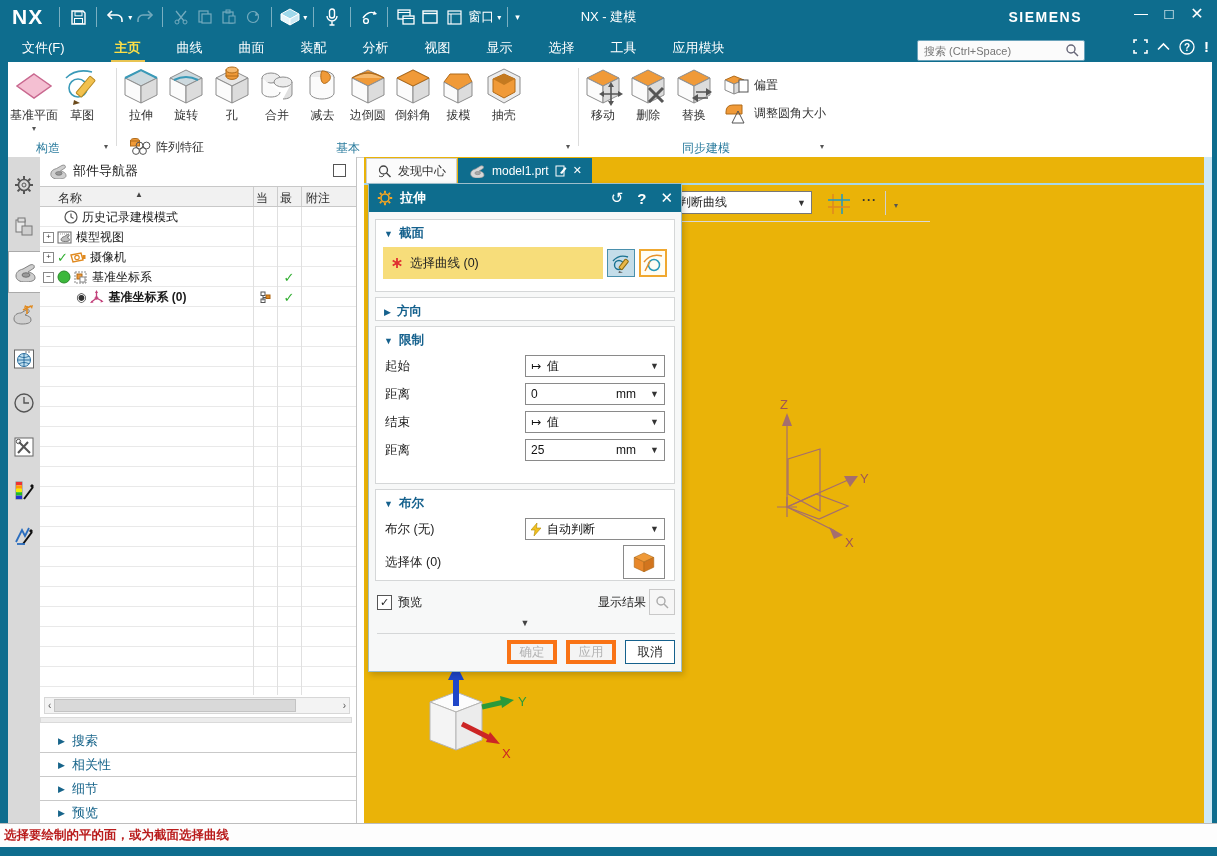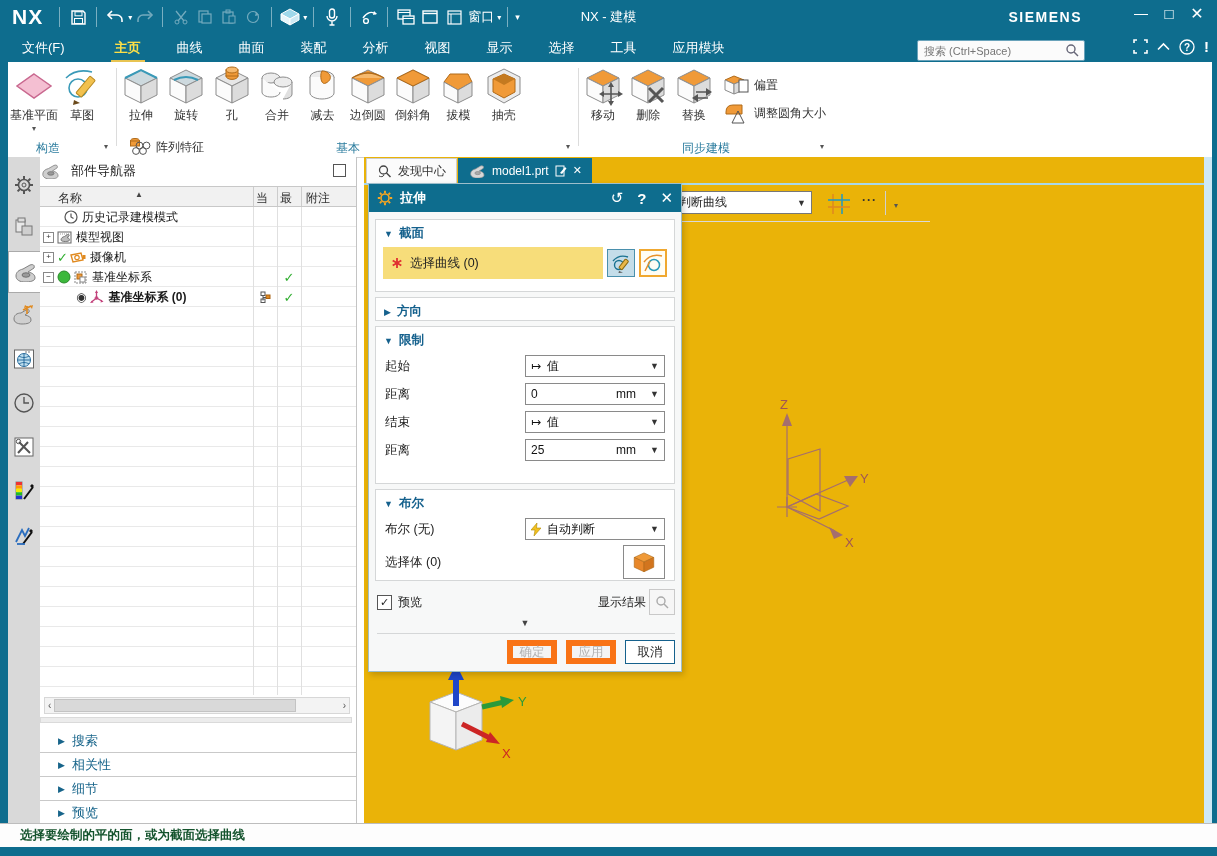--- a/index.html
+++ b/index.html
@@ -45,21 +45,21 @@
   .frameL{left:0;top:62px;width:8px;height:761px;background:#0e6d8e;}
   .frameR{left:1212px;top:62px;width:5px;height:761px;background:#0e6d8e;}
   .frameB{left:0;top:847px;width:1217px;height:9px;background:#0e6d8e;}
   .vpR{left:1204px;top:157px;width:8px;height:666px;background:#cfe9f5;}
   
   .resbar{left:8px;top:157px;width:32px;height:666px;background:#d9d9d9;border-right:1px solid #c0c0c0;}
   .ritem{position:absolute;left:0;width:31px;height:40px;display:flex;align-items:center;justify-content:center;}
   .ritem.active{background:#fff;border:1px solid #aaa;border-right:0;width:32px;}
   
   .nav{left:40px;top:157px;width:316px;height:666px;background:#fff;border-right:1px solid #c4c4c4;}
-  .navhdr{position:absolute;left:0;top:0;width:100%;height:27px;display:flex;align-items:center;gap:11px;padding-left:0;box-sizing:border-box;font-size:13px;color:#222;}
+  .navhdr{position:absolute;left:0;top:0;width:100%;height:27px;display:flex;align-items:center;gap:5px;padding-left:8px;box-sizing:border-box;font-size:13px;color:#222;}
   .floatbox{position:absolute;right:10px;top:7px;width:11px;height:11px;border:1.5px solid #555;}
   .colhdr{position:absolute;left:0;top:29px;width:100%;height:21px;background:#f1f1f1;border-top:1px solid #c8c8c8;border-bottom:1px solid #c8c8c8;box-sizing:border-box;font-size:12px;color:#333;}
   .colv{position:absolute;top:0;width:1px;height:100%;background:#cccccc;}
   .treewrap{position:absolute;left:0;top:50px;width:100%;height:488px;
     background:repeating-linear-gradient(#fff 0 19px,#e9e9e9 19px 20px);}
   .tvline{position:absolute;top:0;width:1px;height:100%;background:#e0e0e0;}
   .trow{position:absolute;left:0;width:100%;height:20px;display:flex;align-items:center;font-size:12px;color:#1a1a1a;}
   .expbox{width:9px;height:9px;border:1px solid #888;background:#fff;font-size:8px;line-height:8px;text-align:center;color:#333;margin:0 3px;}
   .dotind{display:inline-block;width:12px;}
   .chk{color:#2fae2f;font-weight:bold;font-size:13px;}
@@ -93,26 +93,26 @@
   .selrow{display:flex;align-items:center;margin:2px 7px 8px 7px;gap:4px;}
   .yellow{flex:1;height:32px;background:#f7dd7a;display:flex;align-items:center;gap:7px;padding:0 8px;font-size:12.5px;color:#222;}
   .sbtn{width:28px;height:28px;box-sizing:border-box;display:flex;align-items:center;justify-content:center;}
   .sbtn1{background:#c4dde9;border:1px solid #4a90ad;}
   .sbtn2{background:#fffdf4;border:2px solid #f0a830;}
   .lrow{display:flex;align-items:center;height:28px;padding:0 9px;}
   .lrow .lab{font-size:12.5px;color:#222;}
   .combo{margin-left:auto;width:140px;height:22px;border:1px solid #8a8a8a;background:#fff;display:flex;align-items:center;padding:0 5px;box-sizing:border-box;font-size:12px;color:#111;}
   .combo .arrow{margin-left:auto;font-size:9px;color:#333;}
   .cbx{width:13px;height:13px;border:1px solid #555;background:#fff;display:inline-flex;align-items:center;justify-content:center;font-size:11px;color:#222;margin-right:6px;}
-  .btn{height:24px;min-width:50px;background:#f4f4f4;border:6px solid #f97316;display:flex;align-items:center;justify-content:center;font-size:12.5px;color:#b3b3b3;box-sizing:border-box;}
+  .btn{height:24px;min-width:50px;background:#f4f4f4;border:4px solid #f97316;display:flex;align-items:center;justify-content:center;font-size:12.5px;color:#b3b3b3;box-sizing:border-box;}
   .btn.en{background:#fff;border:1px solid #15618d;color:#222;}
   
   .gsvg{pointer-events:none;}
   .statusbar{left:0;top:823px;width:1217px;height:24px;background:#fdfdfd;border-top:1px solid #bdbdbd;display:flex;align-items:center;box-sizing:border-box;}
-  .statustxt{font-weight:bold;font-size:12.5px;color:#14532d;padding-left:20px;}
+  .statustxt{font-weight:bold;font-size:12.5px;color:#b91c1c;padding-left:4px;}
 </style>
 </head>
 <body>
 
 <div id="app">
 
   <svg width="0" height="0" style="position:absolute">
       <defs>
     <g id="icube">
       <polygon class="ct" points="20,4 36,12 20,20 4,12"></polygon>

